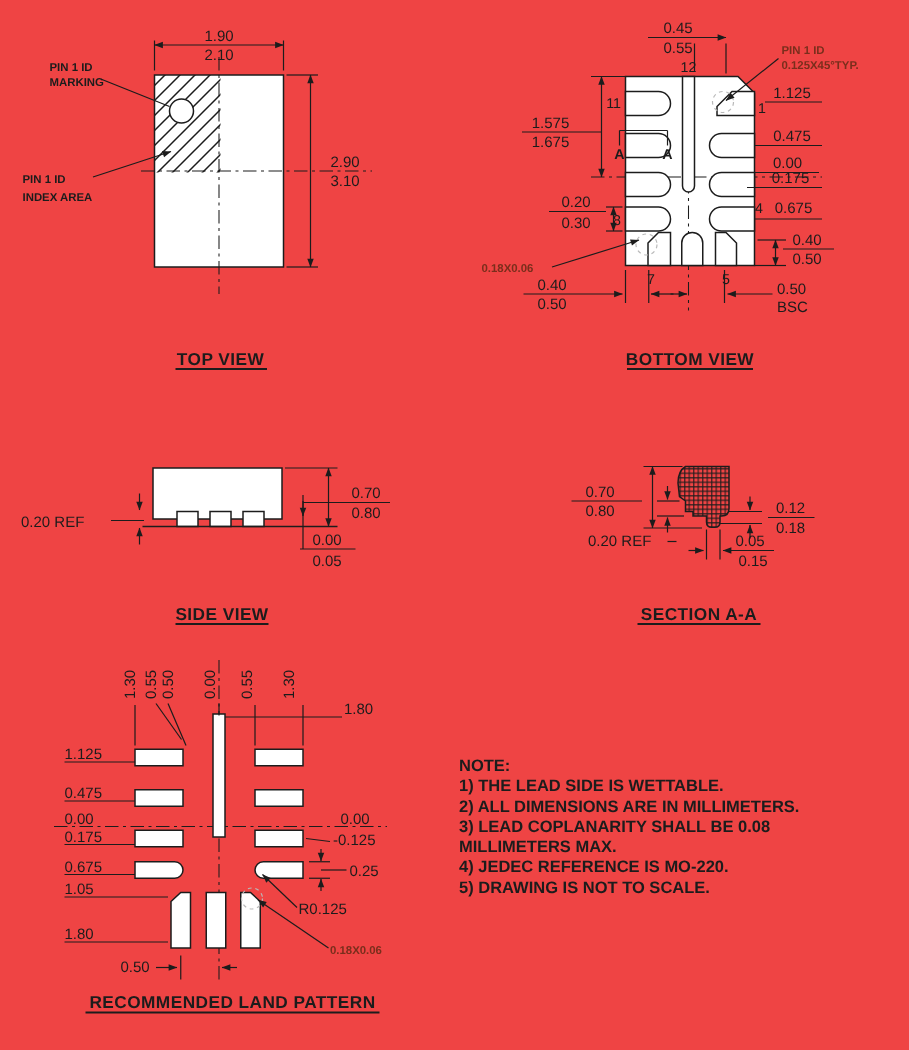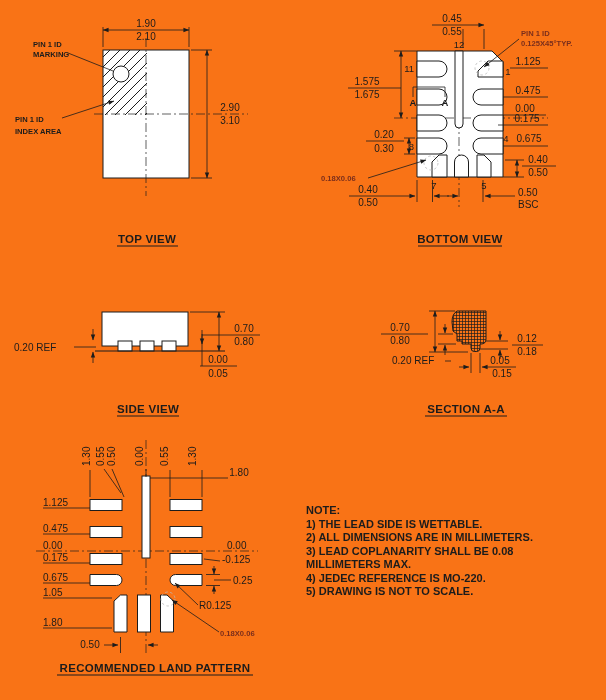--- a/index.html
+++ b/index.html
@@ -1,16 +1,16 @@
 <!DOCTYPE html>
 <html><head>
 <meta charset="utf-8">
 <style>
   html,body{margin:0;padding:0;background:#ffffff;}
-  .page{position:relative;width:606px;height:700px;background:#f97316;overflow:hidden;}
+  .page{position:relative;width:606px;height:700px;background:#ef4444;overflow:hidden;}
   svg{font-family:"Liberation Sans",sans-serif;}
   text{fill:#1c1c1c;}
   .ln{stroke:#1c1c1c;stroke-width:1;fill:none;}
   .thin{stroke:#1c1c1c;stroke-width:.8;fill:none;}
   .cl{stroke:#1c1c1c;stroke-width:.7;fill:none;stroke-dasharray:9 3 2 3;}
   .ghost{stroke:#b9b9b9;stroke-width:.8;fill:none;stroke-dasharray:2.5 2.5;}
   .pad{fill:#ffffff;stroke:#1c1c1c;stroke-width:1;}
   .dim{font-size:10px;}
   .mid{text-anchor:middle;}
   .end{text-anchor:end;}

